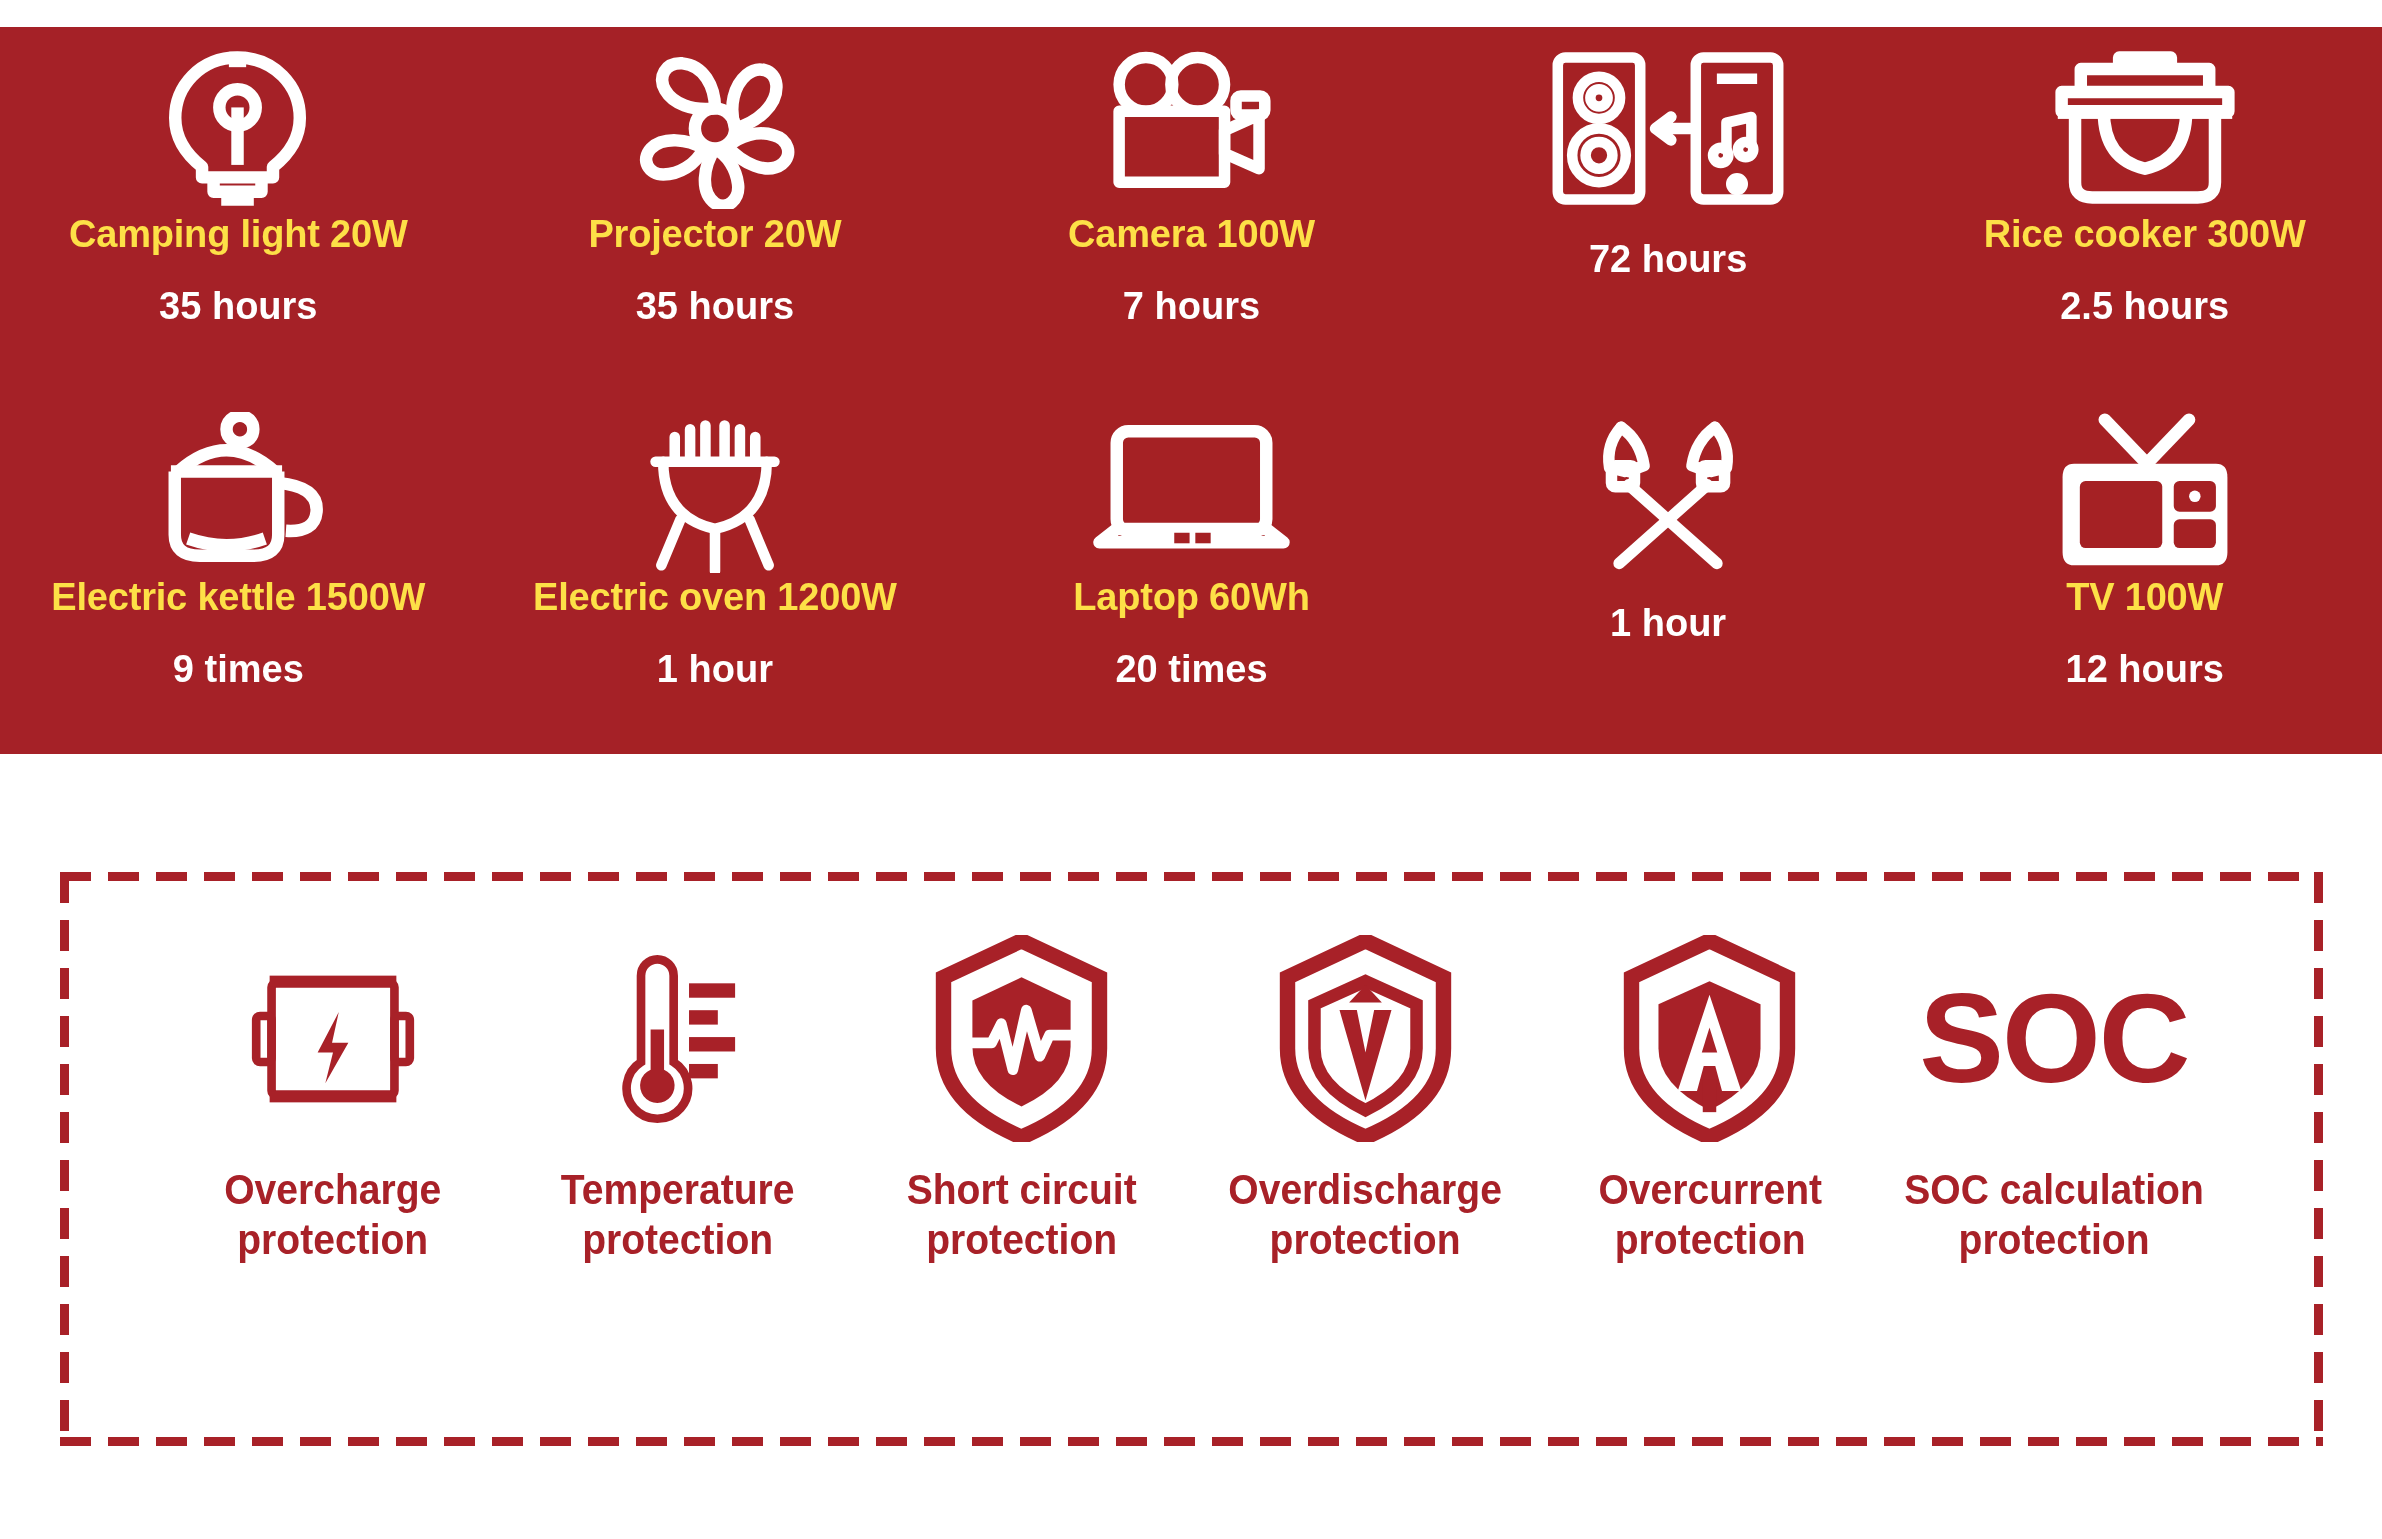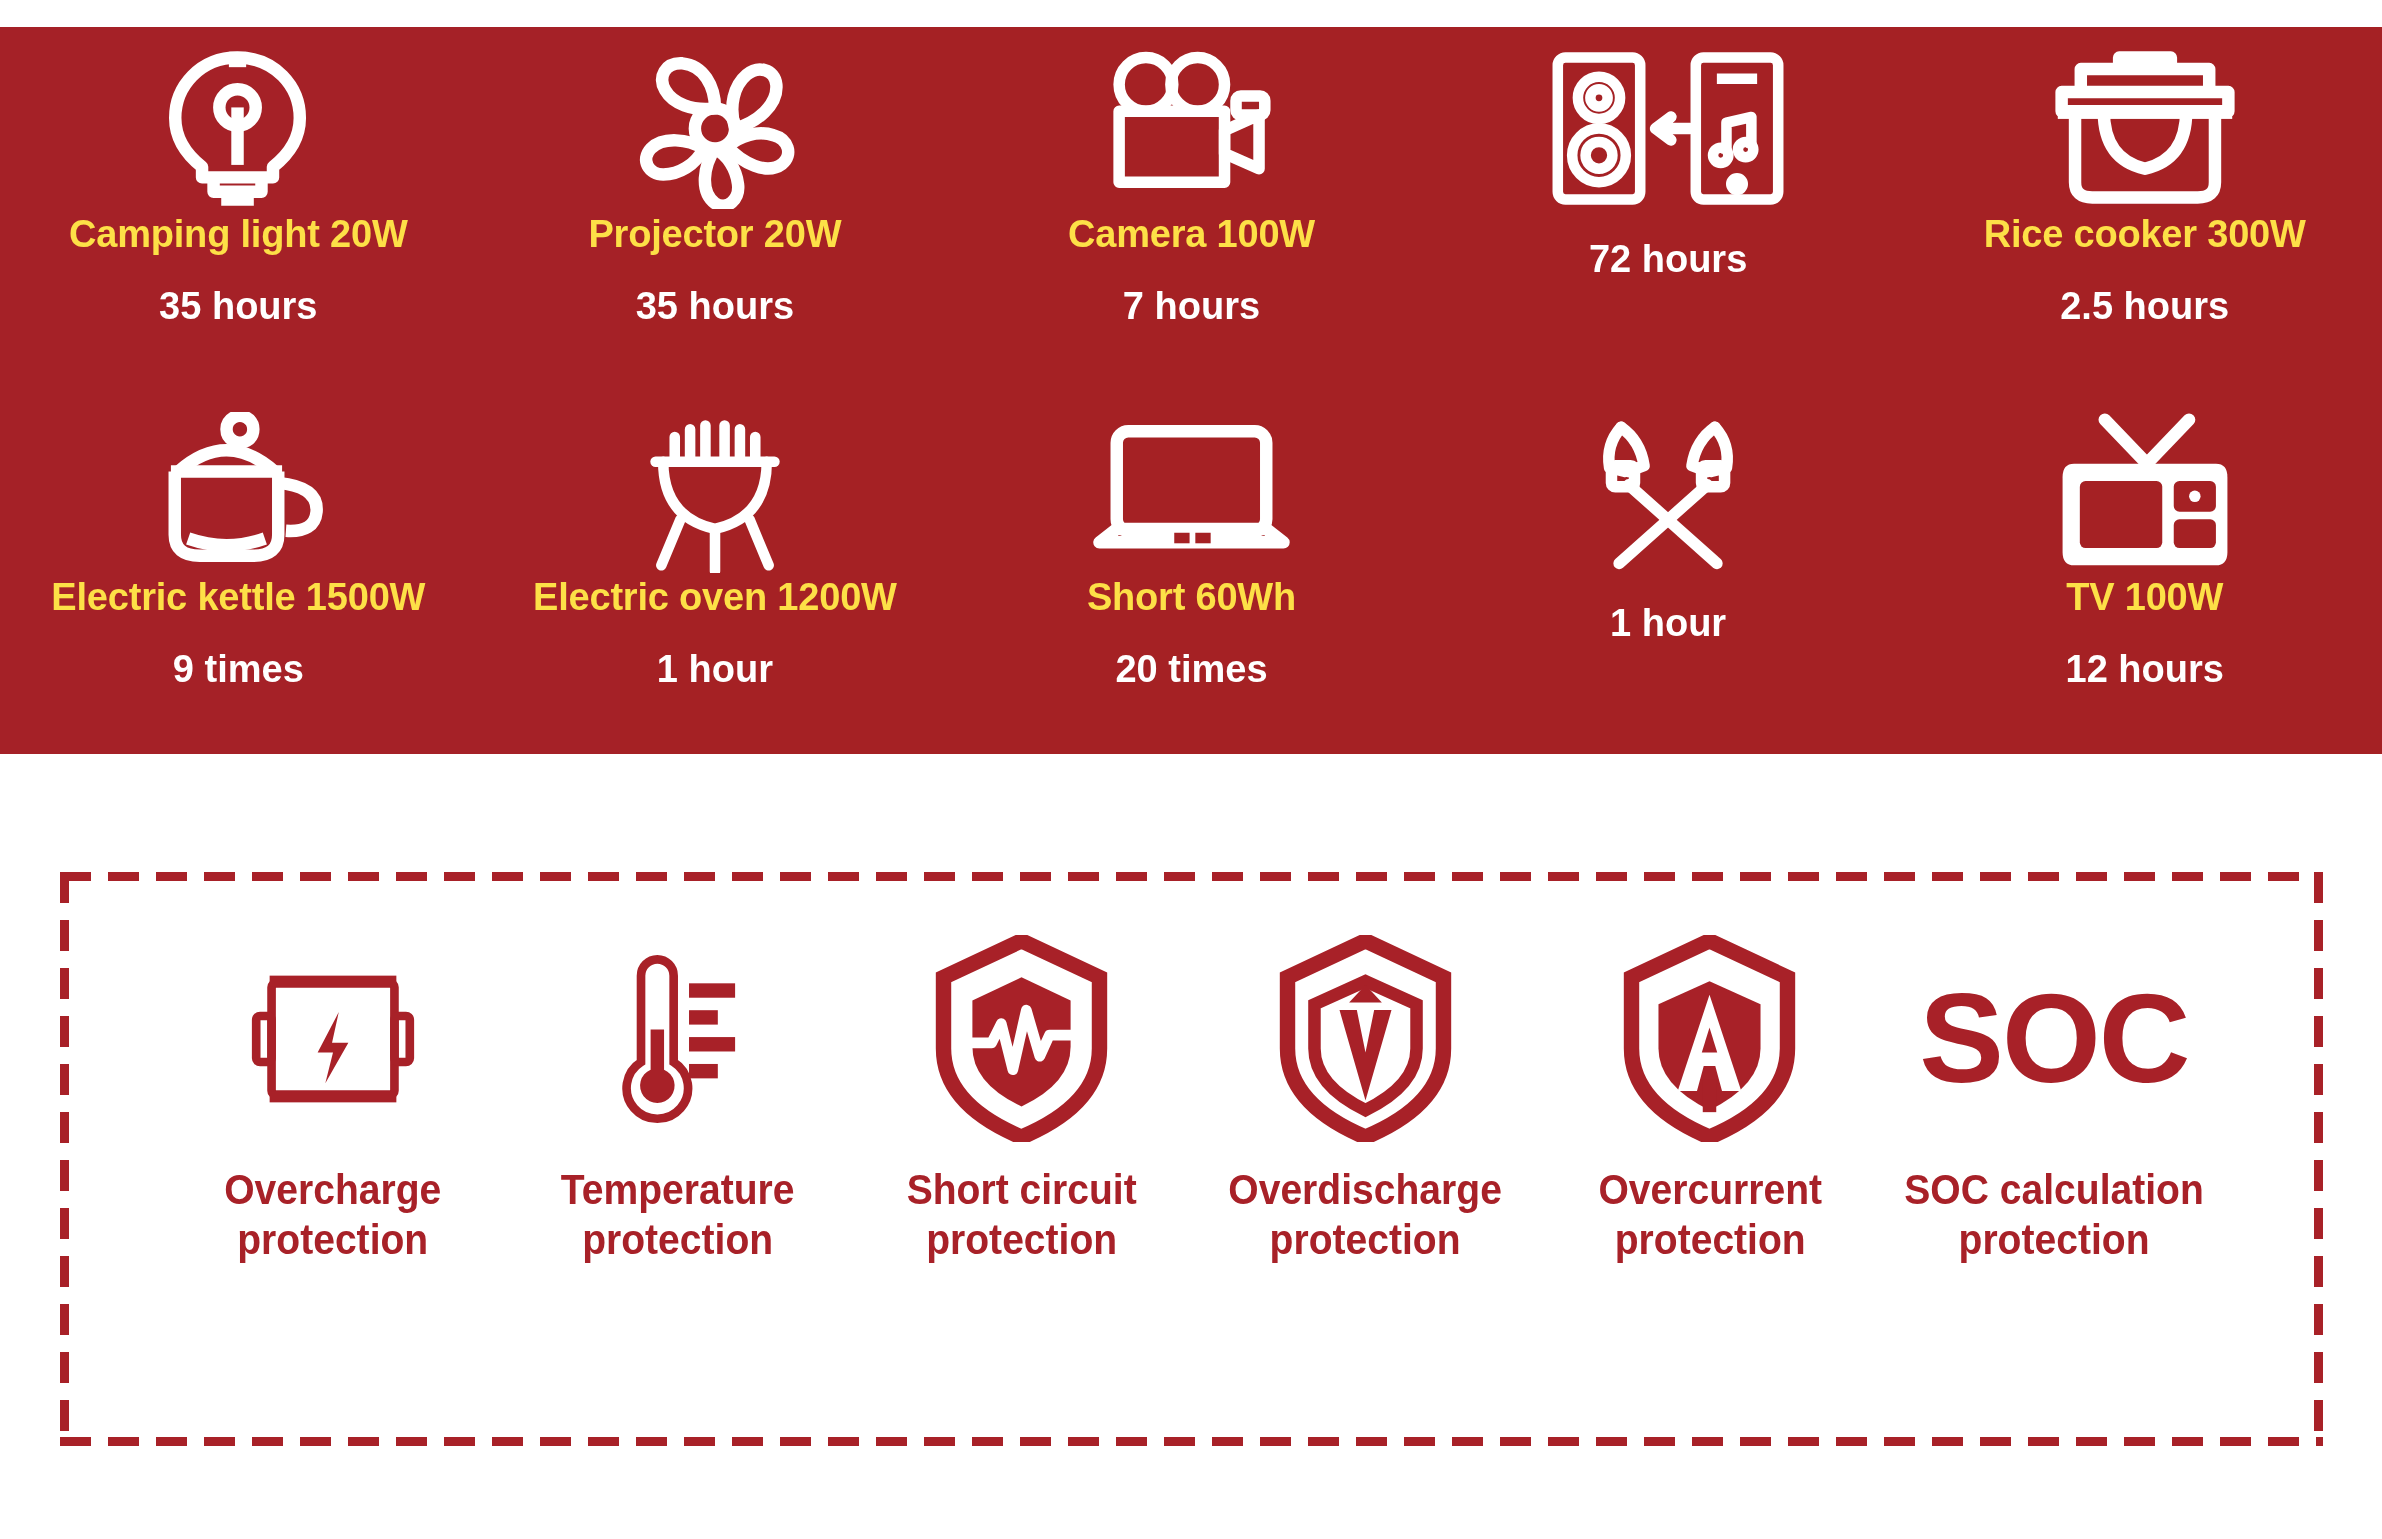--- a/index.html
+++ b/index.html
@@ -263,21 +263,21 @@
       <div class="appliance-icon">
         <svg width="211" height="161" viewBox="0 0 220 168">
           <g fill="none" stroke="#fff" stroke-width="13" stroke-linejoin="round">
             <rect x="32" y="20" width="156" height="104" rx="12"></rect>
             <path d="M14 136 L206 136 L188 122 L32 122 Z"></path>
           </g>
           <rect x="92" y="126" width="16" height="11" fill="#A52124"></rect>
           <rect x="114" y="126" width="16" height="11" fill="#A52124"></rect>
         </svg>
       </div>
-      <div class="appliance-name">Short 60Wh</div>
+      <div class="appliance-name">Laptop 60Wh</div>
       <div class="appliance-runtime">20 times</div>
     </div>
 
     <div class="appliance-cell">
       <div class="appliance-icon">
         <svg width="207" height="161" viewBox="0 0 215 168">
           <g fill="none" stroke="#fff" stroke-width="12" stroke-linejoin="round" stroke-linecap="round">
             <path d="M58 16 Q42 34 46 58 L62 62"></path>
             <path d="M58 16 Q78 30 82 56 L66 62"></path>
             <rect x="48" y="56" width="24" height="22" rx="4"></rect>

